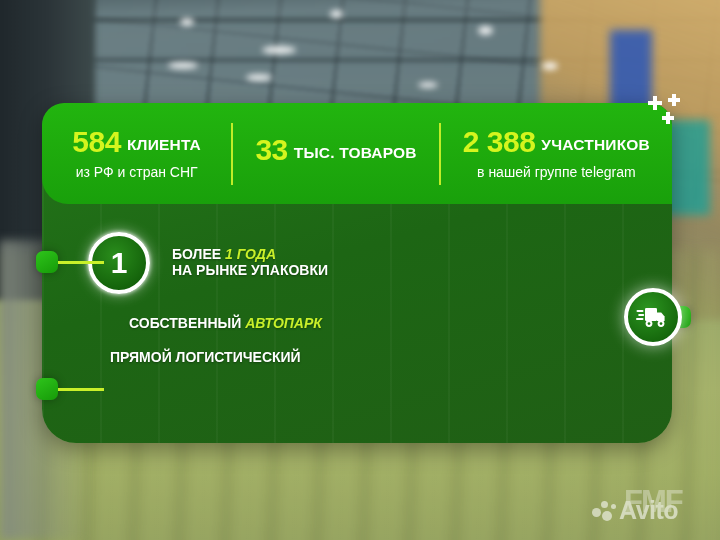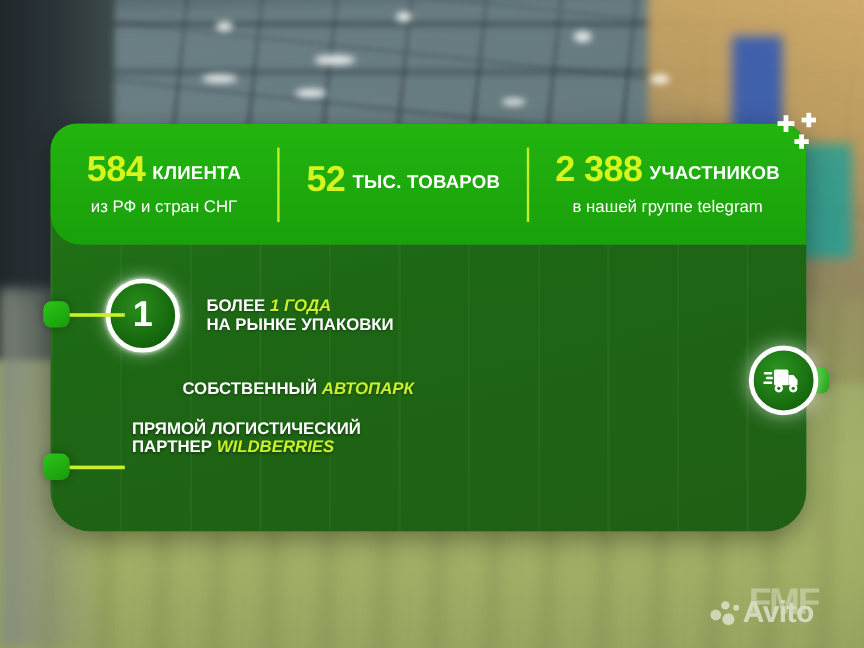--- a/index.html
+++ b/index.html
@@ -248,21 +248,21 @@
       <div class="stat-top">
         <span class="stat-num">584</span><span class="stat-unit">клиента</span>
       </div>
       <div class="stat-sub">из РФ и стран СНГ</div>
     </div>
 
     <div class="divider"></div>
 
     <div class="stat">
       <div class="stat-top">
-        <span class="stat-num">52</span><span class="stat-unit">тыс. товаров</span>
+        <span class="stat-num">33</span><span class="stat-unit">тыс. товаров</span>
       </div>
     </div>
 
     <div class="divider"></div>
 
     <div class="stat">
       <div class="stat-top">
         <span class="stat-num">2 388</span><span class="stat-unit">участников</span>
       </div>
       <div class="stat-sub">в нашей группе telegram</div>
@@ -275,30 +275,29 @@
     <div class="row" style="padding-left:46px; margin-top:16px;">
       <div class="badge badge-1">
         <span>1</span>
       </div>
       <div class="row-text">
         <div class="tline"><span>БОЛЕЕ </span><span class="hl">1 ГОДА</span></div>
         <div class="tline"><span>НА РЫНКЕ УПАКОВКИ</span></div>
       </div>
     </div>
 
-    <div class="row" style="padding-left:110px; margin-top:22px;">
+    <div class="row" style="padding-left:87px; margin-top:22px;">
       <div class="row-text" style="margin-left:0;">
         <div class="tline"><span>СОБСТВЕННЫЙ </span><span class="hl">АВТОПАРК</span></div>
       </div>
     </div>
 
     <div class="row" style="padding-left:46px; margin-top:18px;">
       <div class="row-text">
         <div class="tline"><span>ПРЯМОЙ ЛОГИСТИЧЕСКИЙ</span></div>
-        <div class="tline"><span>ПАРТНЕР </span><span class="hl">WILDBERRIES</span></div>
       </div>
     </div>
 
   </div>
 </div>
 
 <div class="truck-wrap">
   <svg width="34" height="24" viewBox="0 0 34 24">
     <g fill="#ffffff">
       <rect x="9" y="3" width="12" height="13" rx="1.3"></rect>

